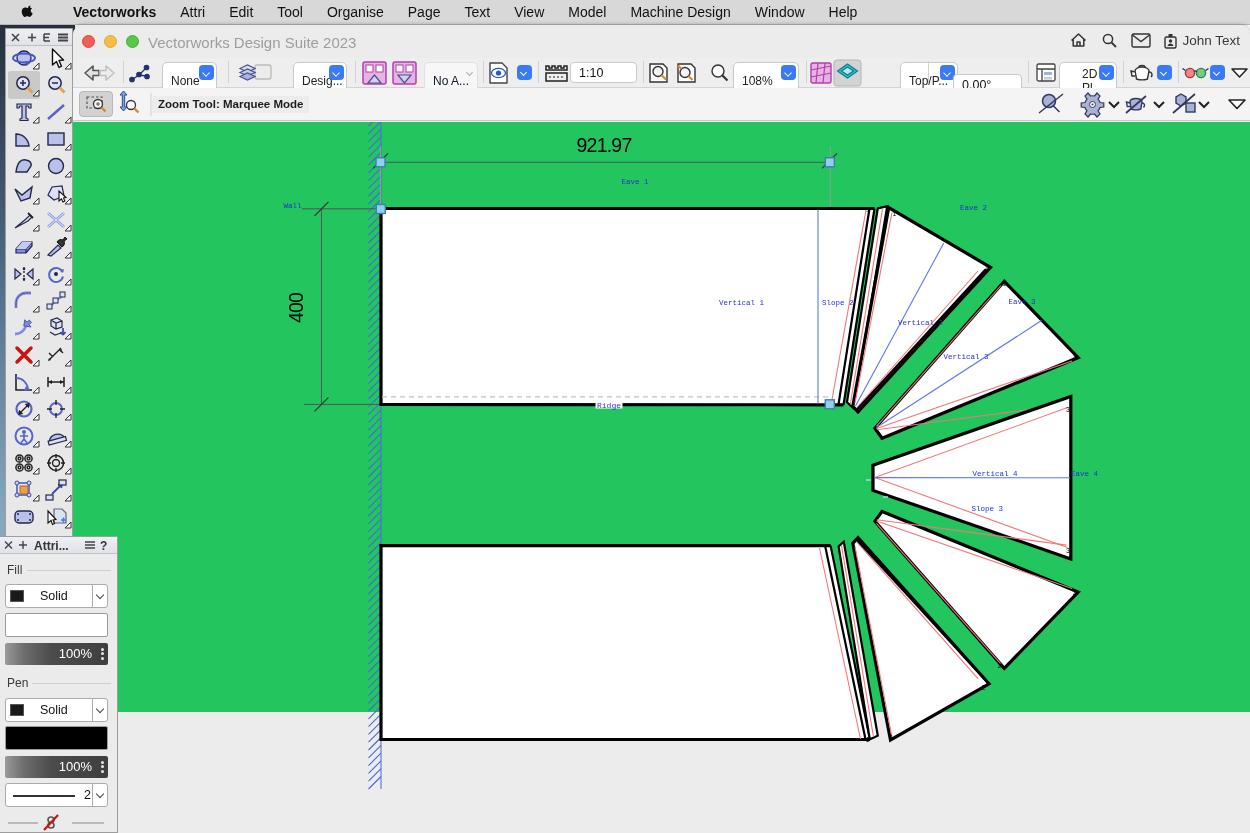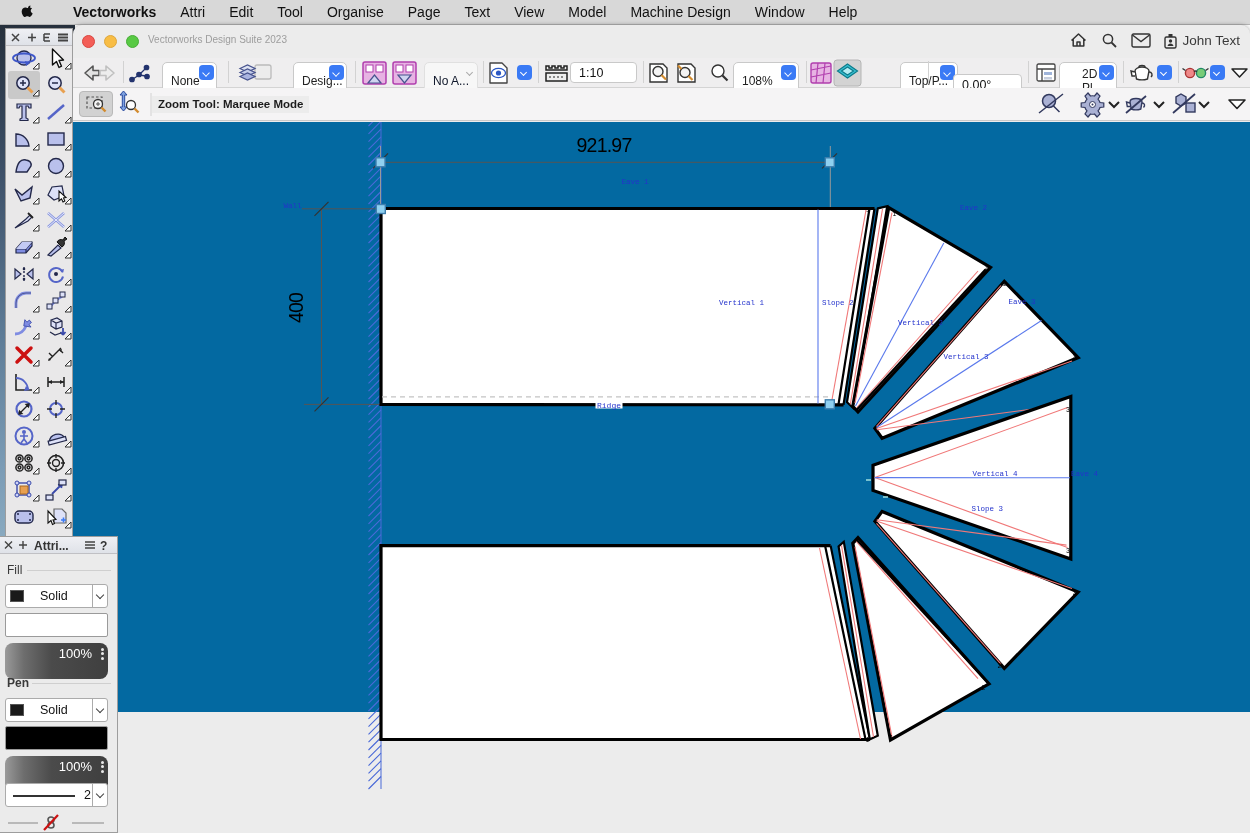--- a/index.html
+++ b/index.html
@@ -17,21 +17,21 @@
   #menubar .app { font-weight:bold; margin-left:37px; }
   
   #win { left:73px; top:25px; width:1177px; height:808px; background:#ececec; border-radius:9px 9px 0 0;
     box-shadow:0 0 4px rgba(0,0,0,.35); }
   #titlebar { left:0; top:0; width:1177px; height:33px; }
   .tl { width:13px; height:13px; border-radius:50%; top:10px; }
   #titlebar .t1 { left:9px;  background:#f35e57; border:.5px solid #d9453e; }
   #titlebar .t2 { left:31px; background:#f8bd45; border:.5px solid #dea73b; }
   #titlebar .t3 { left:53px; background:#58c944; border:.5px solid #47ad36; }
   #titlebar .doctitle { left:0; width:1177px; top:8px; text-align:center; font-size:14px; font-weight:bold; color:#3c3c3c; }
-  #titlebar .apptitle { left:75px; top:9px; font-size:10px; color:#9d9d9d; }
+  #titlebar .apptitle { left:75px; top:9px; font-size:15px; color:#9d9d9d; }
   #titlebar .ricons { right:10px; top:7px; display:flex; align-items:center; gap:13px; color:#333; }
   #titlebar .uname { font-size:13.5px; color:#3a3a3a; }
   
   #toolbar { left:0; top:33px; width:1177px; height:30px; background:#efeeef; border-bottom:1px solid #d4d4d4; }
   .sep { position:absolute; top:3px; width:1px; height:22px; background:#d2d2d2; }
   .dd { position:absolute; top:4px; height:37px; background:#fff; border:1px solid #c9c9c9; border-radius:5px;
         font-size:12px; color:#222; display:flex; align-items:center; padding-left:8px; }
   .dd .btn { position:absolute; right:2px; top:2px; width:15px; height:15px; background:#3a7af5; border-radius:4px; }
   .dd .btn:after { content:""; position:absolute; left:4.2px; top:5px; width:5px; height:5px;
         border-right:1.7px solid #fff; border-bottom:1.7px solid #fff; transform:rotate(45deg) scale(.9); transform-origin:center; }
@@ -54,21 +54,21 @@
      background:linear-gradient(#eff0f4,#dfe2e8); border-bottom:1px solid #c0c0c4;
      font-size:12px; font-weight:bold; color:#333; }
   .seclabel { position:absolute; left:7px; font-size:12px; color:#3a3a3a;text-align:center; }
   .secline { position:absolute; height:1px; background:#cfcfcf; }
   .adrop { position:absolute; left:5px; width:103px; height:24px; background:#fff; border:1px solid #ababab;
      border-radius:3px; font-size:12.5px; color:#111; }
   .adrop .chev { position:absolute; right:0; top:0; width:15px; height:22px; border-left:1px solid #ababab; }
   .adrop .chev:after { content:""; position:absolute; left:4px; top:7px; width:5px; height:5px;
      border-right:1.6px solid #444; border-bottom:1.6px solid #444; transform:rotate(45deg); }
   .swell { position:absolute; left:5px; width:103px; height:24px; border:1px solid #9a9a9a; border-radius:2px; }
-  .obar { position:absolute; left:5px; width:103px; height:36px; border-radius:8px;
+  .obar { position:absolute; left:5px; width:103px; height:22px; border-radius:2px;
      background:linear-gradient(90deg,#9a9a9a 0%,#6e6e6e 18%,#4b4b4b 45%,#3f3f3f 100%);
      color:#fff; font-size:13px; }
   .obar .pct { position:absolute; right:16px; top:3px; }
   .obar .dots { position:absolute; right:3px; top:3px; width:4px; height:16px; }
   .obar .dots i { display:block; width:3px; height:3px; border-radius:50%; background:#e8e8e8; margin:1.6px 0; }
 </style>
 </head>
 <body>
 <div id="stage">
   <div class="abs" id="desktop"></div>
@@ -287,21 +287,21 @@
         <g fill="#aab1d4" stroke="#32395e" stroke-width="1.4">
           <path d="M1108 6 l5 3 v6 l-5 3 -5-3 v-6 z"></path>
           <rect x="1113" y="15" width="9" height="9"></rect>
           <path d="M1100 25 l22-19" stroke-width="1.8" fill="none"></path>
         </g>
         <path d="M1126 14 l5 5 5-5" fill="none" stroke="#222" stroke-width="2"></path>
         <path d="M1156 12 h16 l-8 8.5z" fill="#fff" stroke="#222" stroke-width="1.6" stroke-linejoin="round"></path>
       </svg>
     </div>
 
-    <div class="abs" id="canvas" style="left:0;top:97px;width:1177px;height:590px;background:#0369a1;">
+    <div class="abs" id="canvas" style="left:0;top:97px;width:1177px;height:590px;background:#22c55e;">
     <svg width="1177" height="711" viewBox="73 122 1177 711" style="position:absolute;left:0;top:0;">
 
       <g stroke="#4a6ad8" stroke-width="1.1" id="hatch">
             <line x1="381" y1="122" x2="381" y2="789" stroke="#4a6ad8" stroke-width="1"></line>
             <path d="M368.5 126.0L381 113.5M368.5 133.8L381 121.3M368.5 141.6L381 129.1M368.5 149.4L381 136.9M368.5 157.2L381 144.7M368.5 165.0L381 152.5M368.5 172.8L381 160.3M368.5 180.6L381 168.1M368.5 188.4L381 175.9M368.5 196.2L381 183.7M368.5 204.0L381 191.5M368.5 211.8L381 199.3M368.5 219.6L381 207.1M368.5 227.4L381 214.9M368.5 235.2L381 222.7M368.5 243.0L381 230.5M368.5 250.8L381 238.3M368.5 258.6L381 246.1M368.5 266.4L381 253.9M368.5 274.2L381 261.7M368.5 282.0L381 269.5M368.5 289.8L381 277.3M368.5 297.6L381 285.1M368.5 305.4L381 292.9M368.5 313.2L381 300.7M368.5 321.0L381 308.5M368.5 328.8L381 316.3M368.5 336.6L381 324.1M368.5 344.4L381 331.9M368.5 352.2L381 339.7M368.5 360.0L381 347.5M368.5 367.8L381 355.3M368.5 375.6L381 363.1M368.5 383.4L381 370.9M368.5 391.2L381 378.7M368.5 399.0L381 386.5M368.5 406.8L381 394.3M368.5 414.6L381 402.1M368.5 422.4L381 409.9M368.5 430.2L381 417.7M368.5 438.0L381 425.5M368.5 445.8L381 433.3M368.5 453.6L381 441.1M368.5 461.4L381 448.9M368.5 469.2L381 456.7M368.5 477.0L381 464.5M368.5 484.8L381 472.3M368.5 492.6L381 480.1M368.5 500.4L381 487.9M368.5 508.2L381 495.7M368.5 516.0L381 503.5M368.5 523.8L381 511.3M368.5 531.6L381 519.1M368.5 539.4L381 526.9M368.5 547.2L381 534.7M368.5 555.0L381 542.5M368.5 562.8L381 550.3M368.5 570.6L381 558.1M368.5 578.4L381 565.9M368.5 586.2L381 573.7M368.5 594.0L381 581.5M368.5 601.8L381 589.3M368.5 609.6L381 597.1M368.5 617.4L381 604.9M368.5 625.2L381 612.7M368.5 633.0L381 620.5M368.5 640.8L381 628.3M368.5 648.6L381 636.1M368.5 656.4L381 643.9M368.5 664.2L381 651.7M368.5 672.0L381 659.5M368.5 679.8L381 667.3M368.5 687.6L381 675.1M368.5 695.4L381 682.9M368.5 703.2L381 690.7M368.5 711.0L381 698.5M368.5 718.8L381 706.3M368.5 726.6L381 714.1M368.5 734.4L381 721.9M368.5 742.2L381 729.7M368.5 750.0L381 737.5M368.5 757.8L381 745.3M368.5 765.6L381 753.1M368.5 773.4L381 760.9M368.5 781.2L381 768.7M368.5 789.0L381 776.5" fill="none"></path>
           </g>
 
       <line x1="830.3" y1="146" x2="830.3" y2="401" stroke="#999" stroke-width="1"></line>
       <line x1="380.5" y1="146" x2="380.5" y2="206" stroke="#999" stroke-width="1"></line>
 
@@ -641,21 +641,21 @@
     </div>
     <div class="swell" style="top:76px;background:#fff;"></div>
     <div class="obar" style="top:106px;">
         <span class="pct">100%</span>
         <span class="dots">
           <i></i>
           <i></i>
           <i></i>
         </span>
       </div>
-    <div class="seclabel" style="top:139px;font-weight:bold;">Pen</div>
+    <div class="seclabel" style="top:139px;">Pen</div>
     <div class="secline" style="left:32px;top:146px;width:79px;"></div>
     <div class="adrop" style="top:161px;">
       <span style="position:absolute;left:4px;top:5px;width:14px;height:12px;background:#1a1a1a;border:1px solid #555;"></span>
       <span style="position:absolute;left:34px;top:4px;">Solid</span>
         <span class="chev"></span>
     </div>
     <div class="swell" style="top:189px;background:#000;"></div>
     <div class="obar" style="top:219px;">
         <span class="pct">100%</span>
         <span class="dots">

